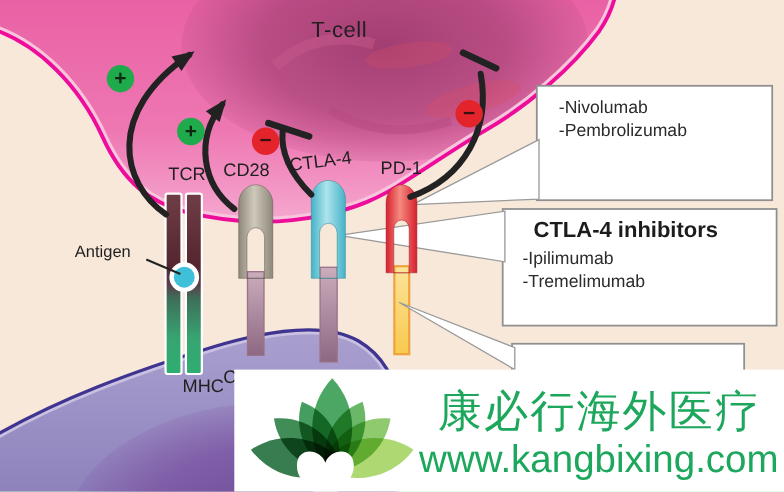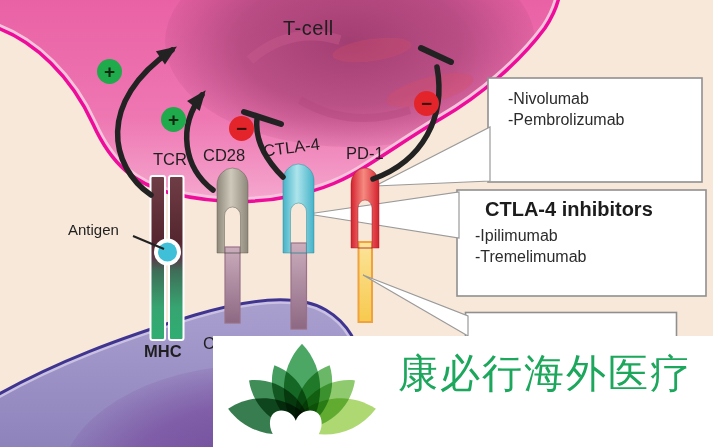--- a/index.html
+++ b/index.html
@@ -164,21 +164,21 @@
       <path d="M 421,48 L 451,62"></path>
     </g>
   </svg>
 
   <div class="lbl big" style="left:283px;top:17px;">T-cell</div>
   <div class="lbl rec" style="left:153px;top:150px;">TCR</div>
   <div class="lbl rec" style="left:203px;top:146px;">CD28</div>
   <div class="lbl rec rot" style="left:263px;top:138px;">CTLA-4</div>
   <div class="lbl rec" style="left:346px;top:144px;">PD-1</div>
   <div class="lbl small" style="left:68px;top:221px;">Antigen</div>
-  <div class="lbl rec" style="left:144px;top:342px;font-weight:bold;">MHC</div>
+  <div class="lbl rec" style="left:166px;top:342px;">MHC</div>
   <div class="lbl rec" style="left:203px;top:334px;">C</div>
 
   <div class="sign plus" style="left:97px;top:59px;">+</div>
   <div class="sign plus" style="left:161px;top:107px;">+</div>
   <div class="sign minus" style="left:229px;top:116px;">−</div>
   <div class="sign minus" style="left:414px;top:91px;">−</div>
 
   <div class="boxtxt" style="left:508px;top:87px;">
     <div class="item">-Nivolumab</div>
     <div class="item">-Pembrolizumab</div>
@@ -196,15 +196,16 @@
         <path d="M0,10 C-17,-8 -19,-38 0,-58 C19,-38 17,-8 0,10 Z" transform="rotate(-52) scale(1.12)" fill="#257d41" opacity="0.88" style="mix-blend-mode:multiply"></path>
         <path d="M0,10 C-17,-8 -19,-38 0,-58 C19,-38 17,-8 0,10 Z" transform="rotate(-26) scale(1.05)" fill="#2c8f4a" opacity="0.88" style="mix-blend-mode:multiply"></path>
         <path d="M0,10 C-17,-8 -19,-38 0,-58 C19,-38 17,-8 0,10 Z" transform="rotate(0) scale(1.3)" fill="#339b4f" opacity="0.88" style="mix-blend-mode:multiply"></path>
         <path d="M0,10 C-17,-8 -19,-38 0,-58 C19,-38 17,-8 0,10 Z" transform="rotate(26) scale(1.05)" fill="#54ad52" opacity="0.88" style="mix-blend-mode:multiply"></path>
         <path d="M0,10 C-17,-8 -19,-38 0,-58 C19,-38 17,-8 0,10 Z" transform="rotate(52) scale(1.12)" fill="#7fc35a" opacity="0.88" style="mix-blend-mode:multiply"></path>
         <path d="M0,10 C-17,-8 -19,-38 0,-58 C19,-38 17,-8 0,10 Z" transform="rotate(80) scale(1.25)" fill="#a2d35e" opacity="0.88" style="mix-blend-mode:multiply"></path>
       </g>
       <path d="M0,12 C-3,2 -20,0 -20,14 C-20,26 -8,31 0,40 C8,31 20,26 20,14 C20,0 3,2 0,12 Z" transform="translate(74,64) scale(1.25)" fill="#ffffff"></path>
     </svg>
     <div class="wm-brand">康必行海外医疗</div>
+    <div class="wm-url">www.kangbixing.com</div>
   </div>
 
 </div>
 
 </body></html>

